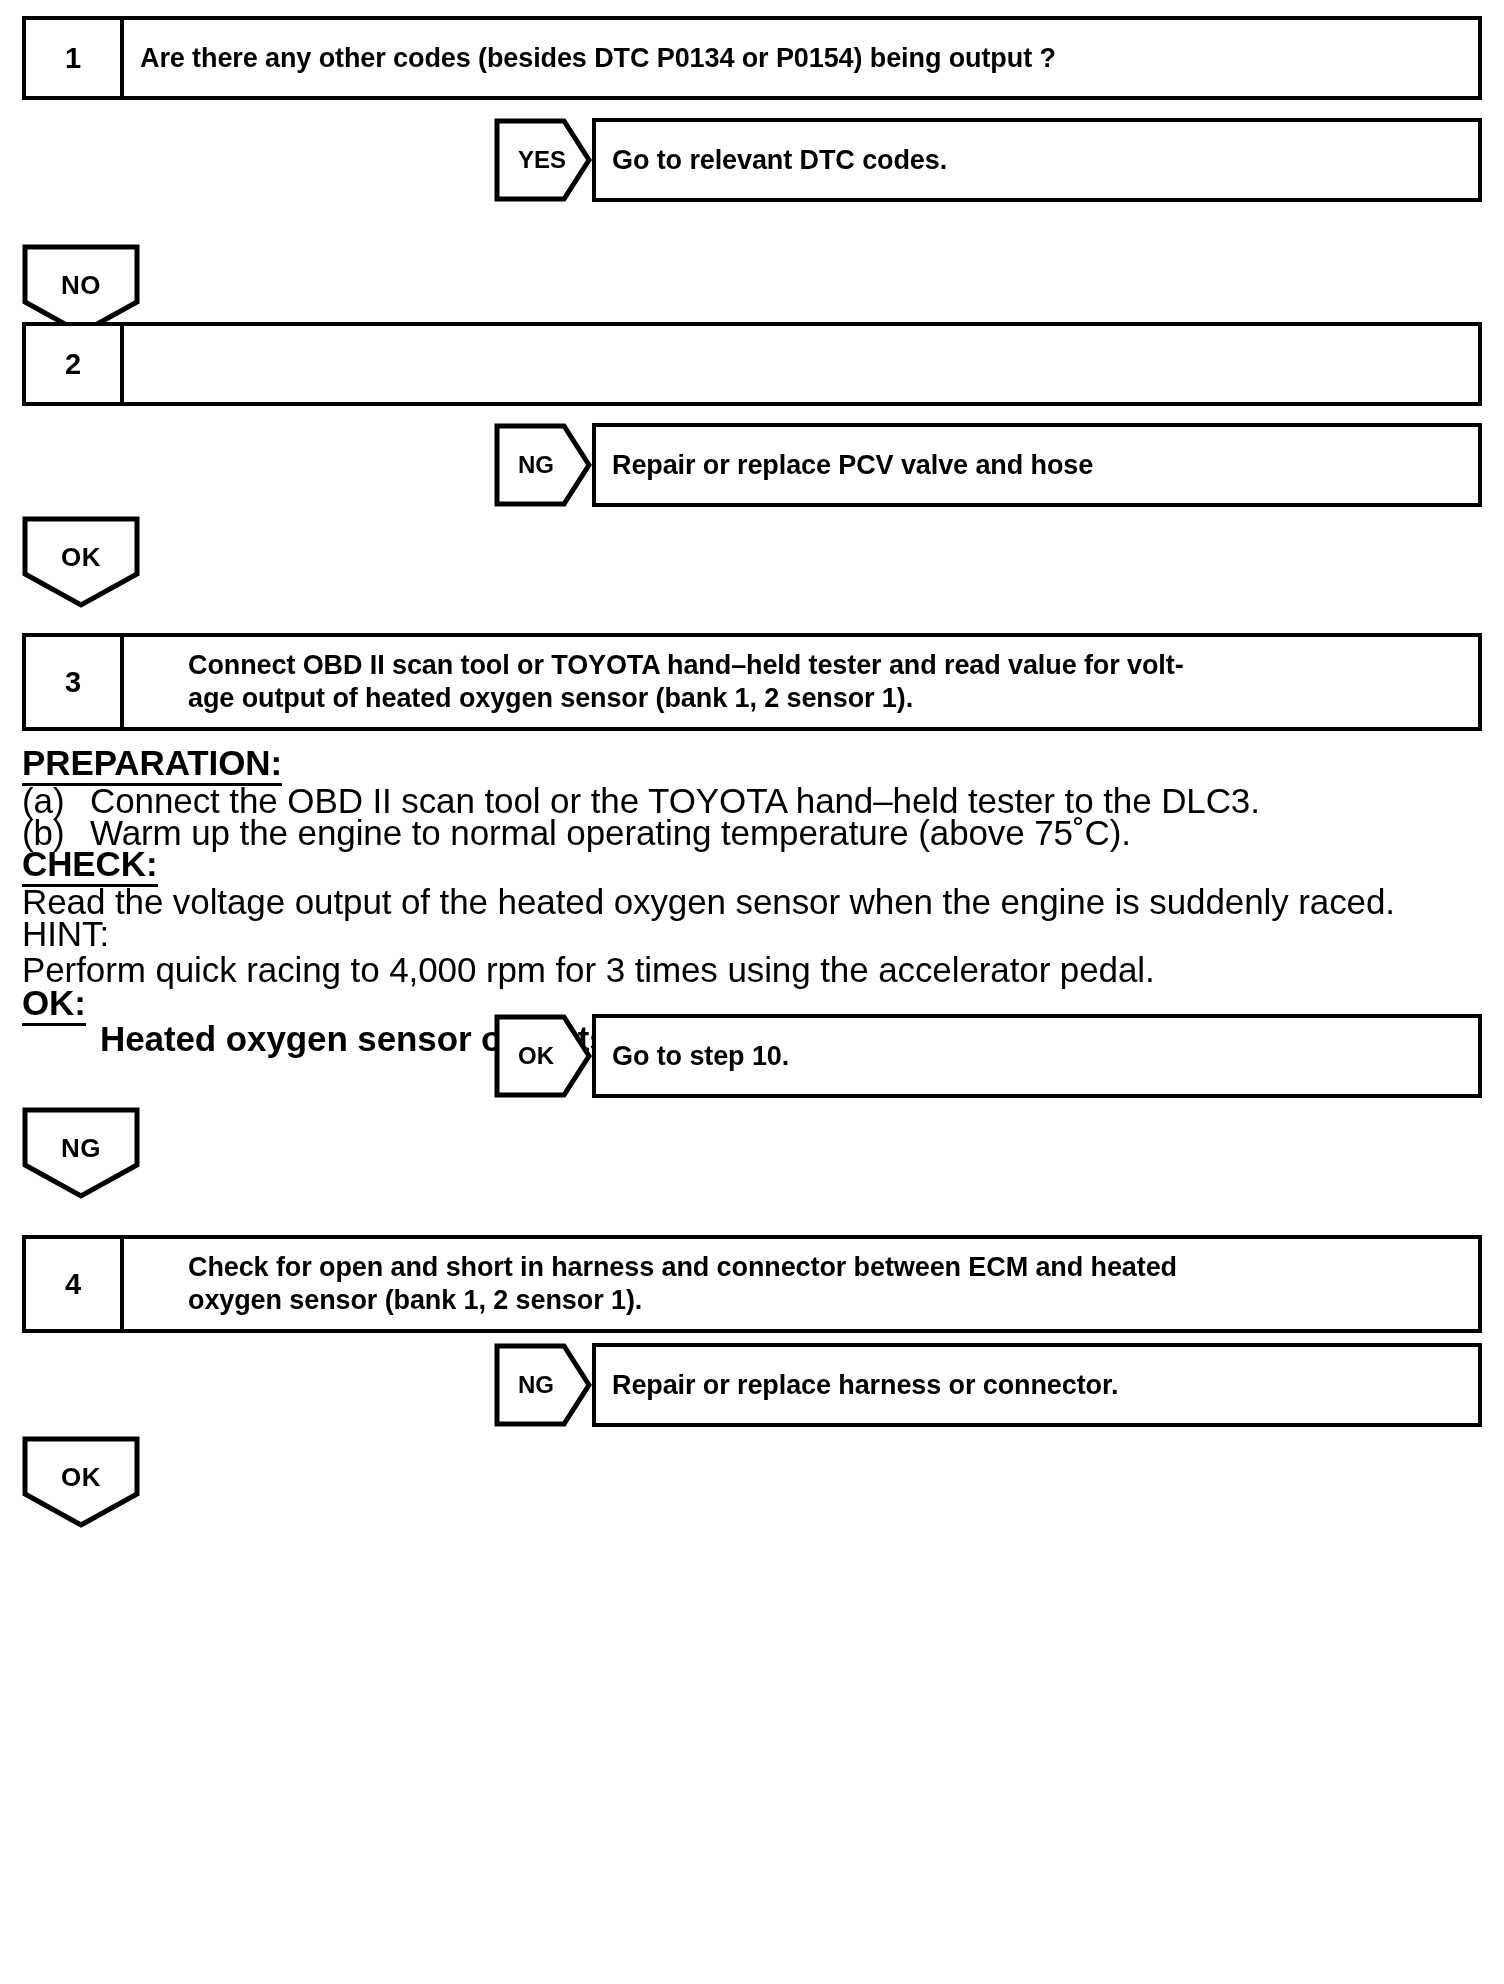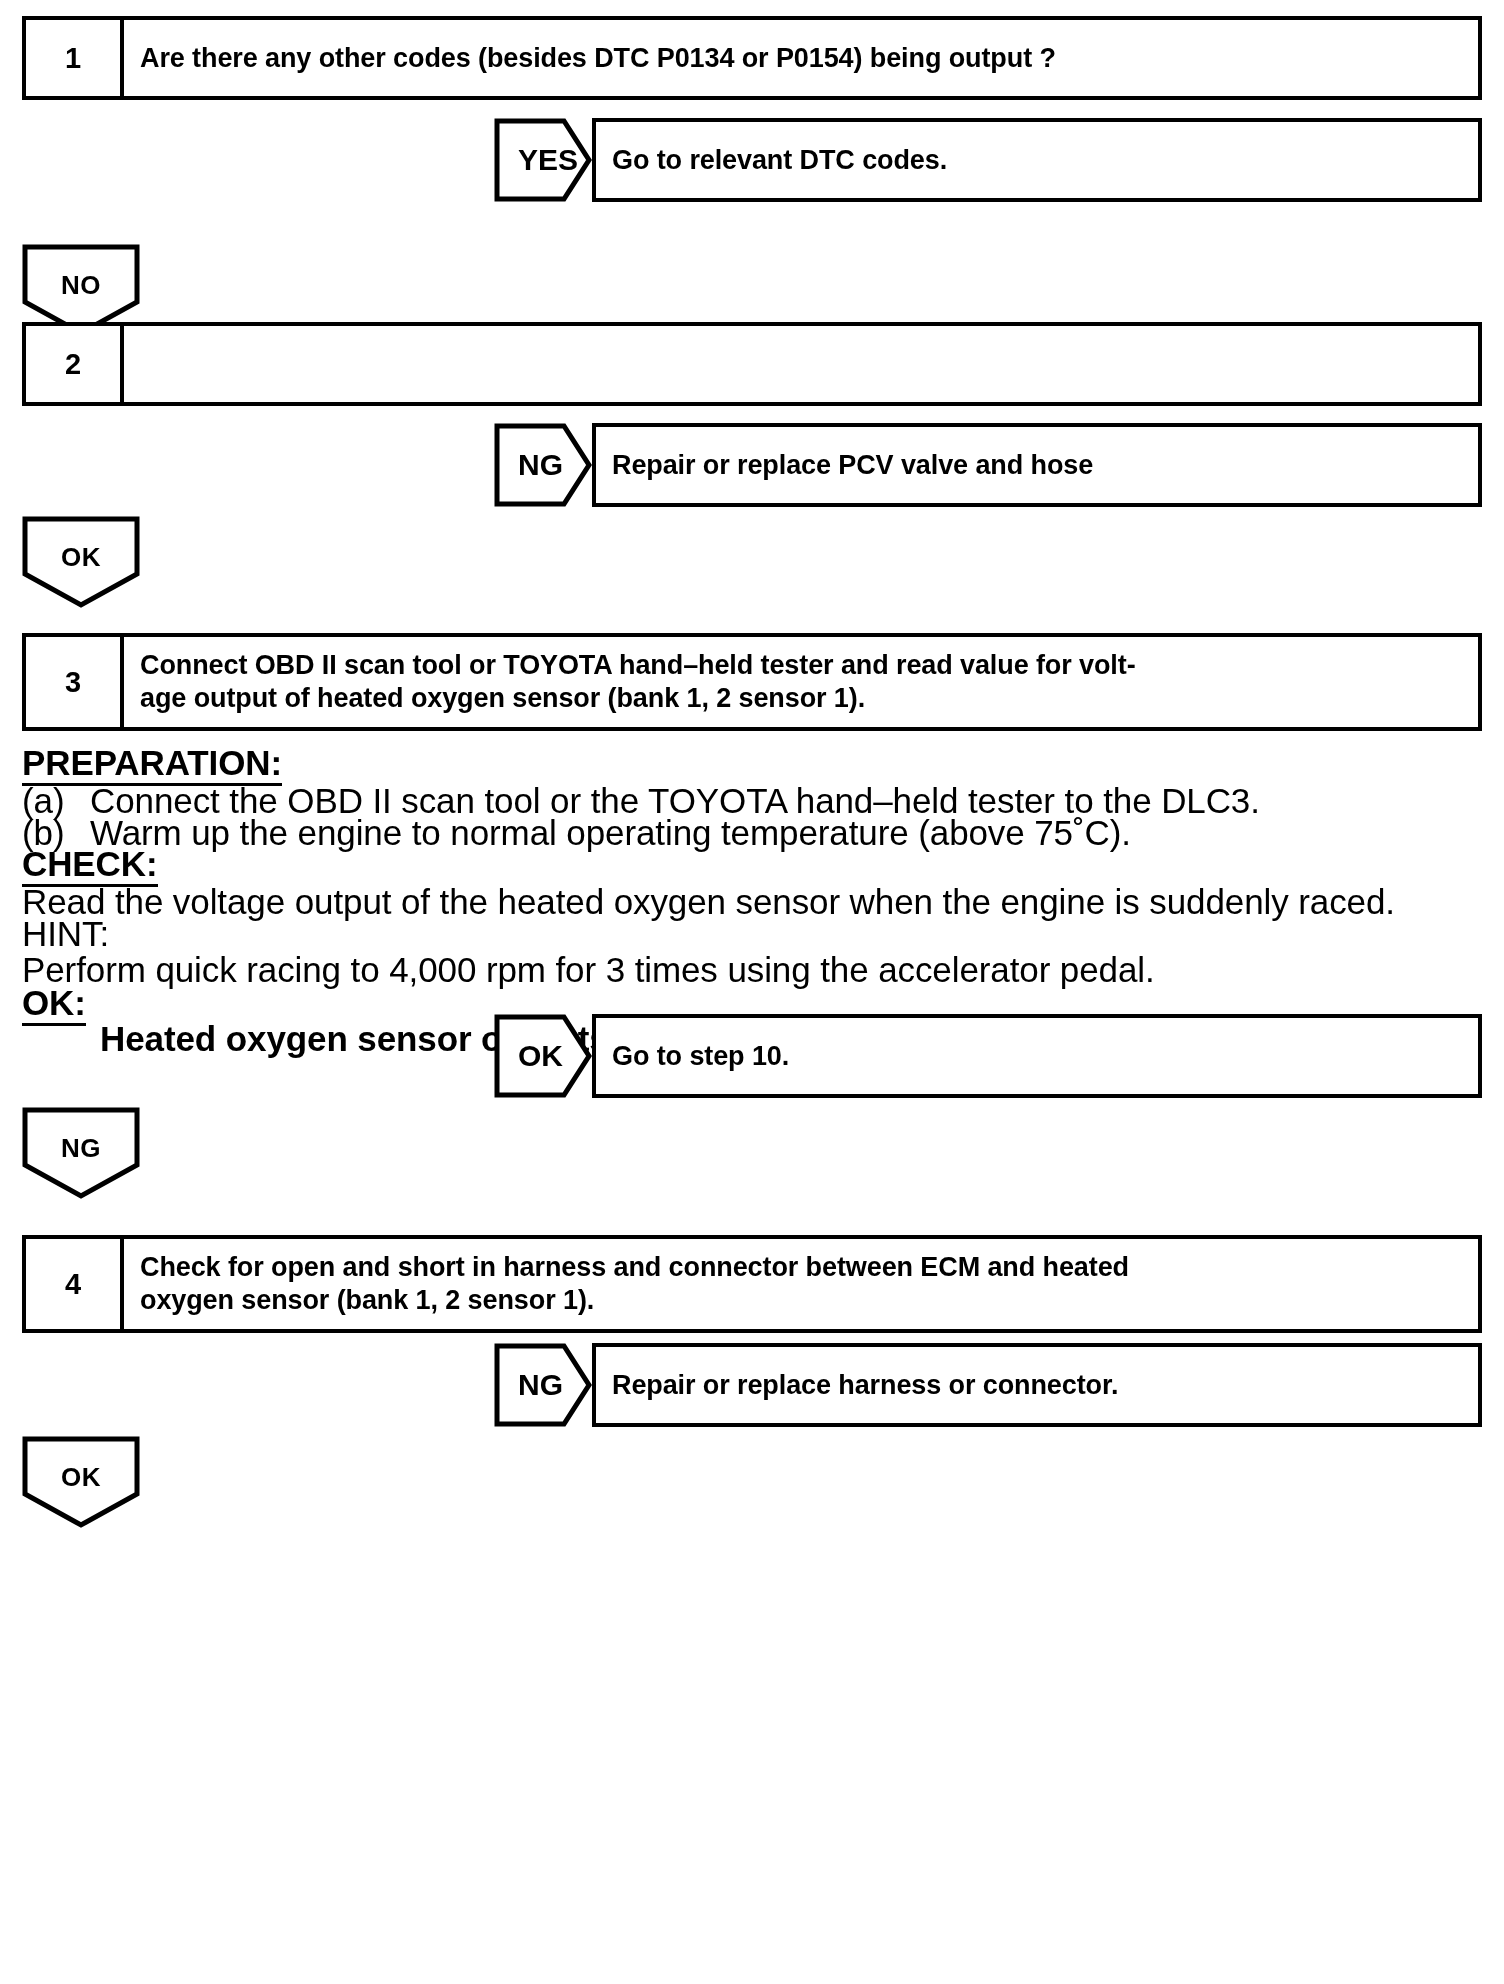--- a/index.html
+++ b/index.html
@@ -40,39 +40,39 @@
   .step-text {
     flex: 1 1 auto;
     display: flex;
     align-items: center;
     padding: 0 14px 0 16px;
     font-size: 27px;
     font-weight: bold;
     line-height: 1.22;
     letter-spacing: -0.1px;
   }
-  .step-text.two-line { align-items: center; }
+  .step-text.two-line { align-items: center; margin-left: 48px; }
 
   
   .branch {
     position: absolute;
     display: flex;
     align-items: stretch;
   }
   .branch-tag {
     position: relative;
     width: 98px;
     height: 100%;
     flex: 0 0 98px;
     display: flex;
     align-items: center;
     justify-content: flex-start;
     padding-left: 24px;
     box-sizing: border-box;
-    font-size: 30px;
+    font-size: 24px;
     font-weight: bold;
   }
   .branch-tag .tag-shape {
     position: absolute;
     left: 0; top: 0; right: 0; bottom: 0;
     pointer-events: none;
   }
   .branch-tag .tag-label {
     position: relative;
     z-index: 2;

